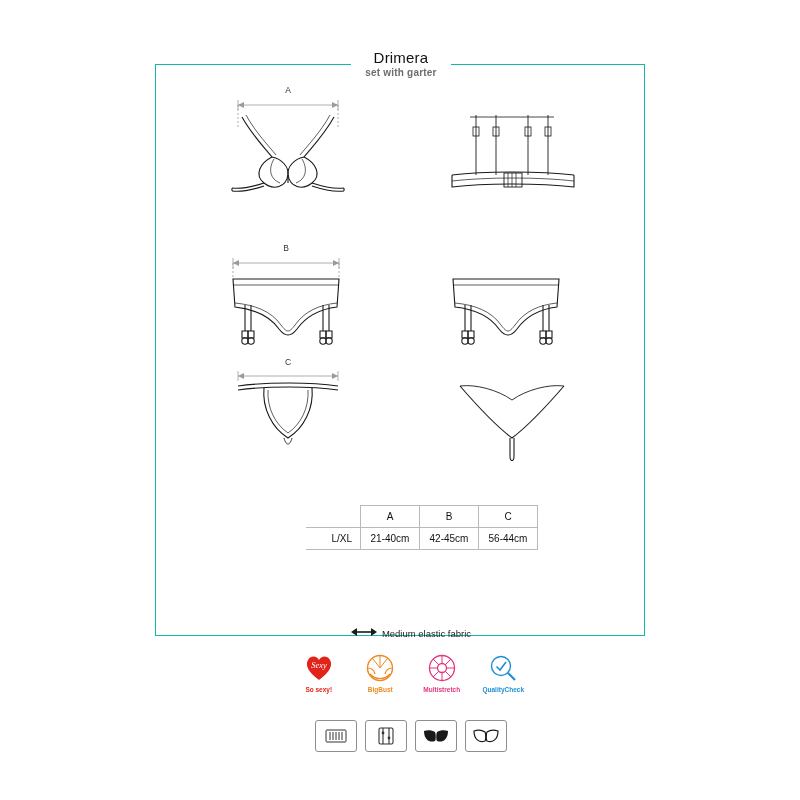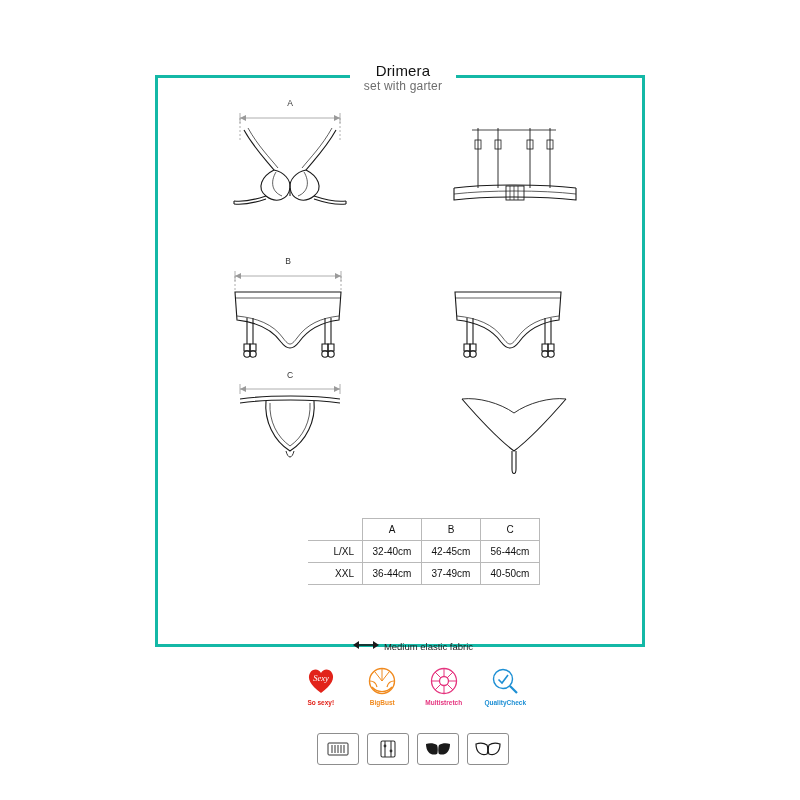--- a/index.html
+++ b/index.html
@@ -12,24 +12,24 @@
     height: 800px;
     font-family: "Liberation Sans", sans-serif;
     color: #1a1a1a;
     position: relative;
     overflow: hidden;
   }
 
   #sheet {
     position: absolute;
     left: 155px;
-    top: 75px;
+    top: 64px;
     width: 490px;
     height: 572px;
-    border: 3px solid #14b8a6;
+    border: 1px solid #14b8a6;
     box-sizing: border-box;
   }
 
   
   #title-block {
     position: absolute;
     left: 0;
     top: -16px;
     width: 490px;
     text-align: center;
@@ -40,24 +40,25 @@
     padding: 0 14px;
   }
   #product-title {
     font-size: 15px;
     font-weight: normal;
     letter-spacing: .2px;
     line-height: 18px;
     color: #111;
   }
   #product-sub {
-    font-size: 12px;
+    font-size: 10px;
     color: #6d6d6d;
     line-height: 12px;
     letter-spacing: .2px;
+    font-weight: bold;
   }
 
   
   .fig {
     position: absolute;
   }
   .dim-label {
     position: absolute;
     font-size: 8.5px;
     color: #333;
@@ -331,29 +332,23 @@
       <tr>
         <th class="corner"></th>
         <th class="col-h">A</th>
         <th class="col-h">B</th>
         <th class="col-h">C</th>
       </tr>
     </thead>
     <tbody>
       <tr>
         <td class="row-h">L/XL</td>
-        <td class="val">32-40cm</td>
+        <td class="val">21-40cm</td>
         <td class="val">42-45cm</td>
         <td class="val">56-44cm</td>
-      </tr>
-      <tr>
-        <td class="row-h">XXL</td>
-        <td class="val">36-44cm</td>
-        <td class="val">37-49cm</td>
-        <td class="val">40-50cm</td>
       </tr>
     </tbody>
   </table>
 
   <div id="elastic-note">
     <span>
       <svg width="26" height="10" viewBox="0 0 26 10" fill="#1a1a1a">
         <path d="M0 5 L6 1 L6 9 Z"></path>
         <rect x="6" y="4.2" width="14" height="1.6"></rect>
         <path d="M26 5 L20 1 L20 9 Z"></path>

